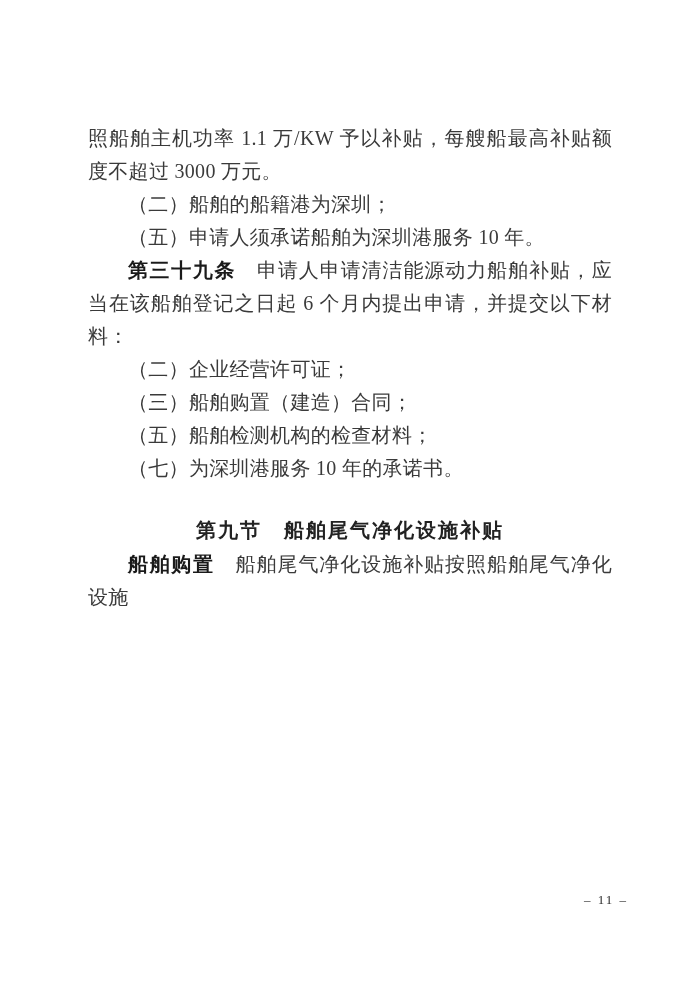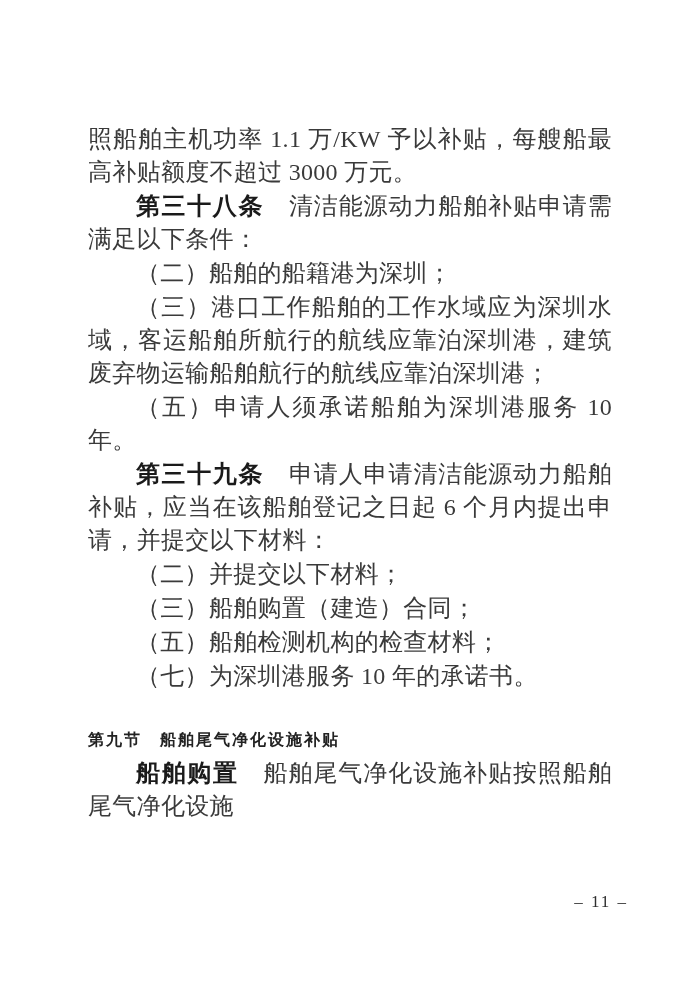--- a/index.html
+++ b/index.html
@@ -17,74 +17,74 @@
     color: #333333;
   }
   .content {
     position: absolute;
     top: 122px;
     left: 88px;
     width: 524px;
   }
   .para {
     margin: 0;
-    font-size: 24px;
+    font-size: 20px;
     line-height: 33px;
     text-align: justify;
     letter-spacing: 0.3px;
     color: #3a3a3a;
   }
   .para.indent {
     text-indent: 2em;
   }
   .para b {
     font-family: "Liberation Sans", "DejaVu Sans", sans-serif;
     font-weight: 700;
     color: #1a1a1a;
     letter-spacing: 1px;
   }
   .section-heading {
     margin: 30px 0 0 0;
-    font-size: 16px;
+    font-size: 20px;
     line-height: 33px;
+    text-align: center;
     font-weight: 700;
     color: #222222;
     letter-spacing: 2px;
+    font-family: Liberation Mono, monospace;
   }
   .page-number {
     position: absolute;
     top: 892px;
     right: 72px;
-    font-size: 17px;
+    font-size: 13px;
     letter-spacing: 2px;
     color: #2e2e2e;
   }
 </style>
 </head>
 <body>
 
 <div class="page">
   <div class="content">
 
     <p class="para"><b></b><span>照船舶主机功率 1.1 万/KW 予以补贴，每艘船最高补贴额度不超过 3000 万元。</span></p>
 
-    <p class="para indent"><b>第三十八条</b><span>　清洁能源动力船舶补贴申请需满足以下条件：</span></p>
 
 
     <p class="para indent"><b></b><span>（二）船舶的船籍港为深圳；</span></p>
 
-    <p class="para indent"><b></b><span>（三）港口工作船舶的工作水域应为深圳水域，客运船舶所航行的航线应靠泊深圳港，建筑废弃物运输船舶航行的航线应靠泊深圳港；</span></p>
 
 
     <p class="para indent"><b></b><span>（五）申请人须承诺船舶为深圳港服务 10 年。</span></p>
 
     <p class="para indent"><b>第三十九条</b><span>　申请人申请清洁能源动力船舶补贴，应当在该船舶登记之日起 6 个月内提出申请，并提交以下材料：</span></p>
 
 
-    <p class="para indent"><b></b><span>（二）并提交以下材料；</span></p>
+    <p class="para indent"><b></b><span>（二）企业经营许可证；</span></p>
 
     <p class="para indent"><b></b><span>（三）船舶购置（建造）合同；</span></p>
 
 
     <p class="para indent"><b></b><span>（五）船舶检测机构的检查材料；</span></p>
 
 
     <p class="para indent"><b></b><span>（七）为深圳港服务 10 年的承诺书。</span></p>
 
     <h3 class="section-heading">第九节　船舶尾气净化设施补贴</h3>

